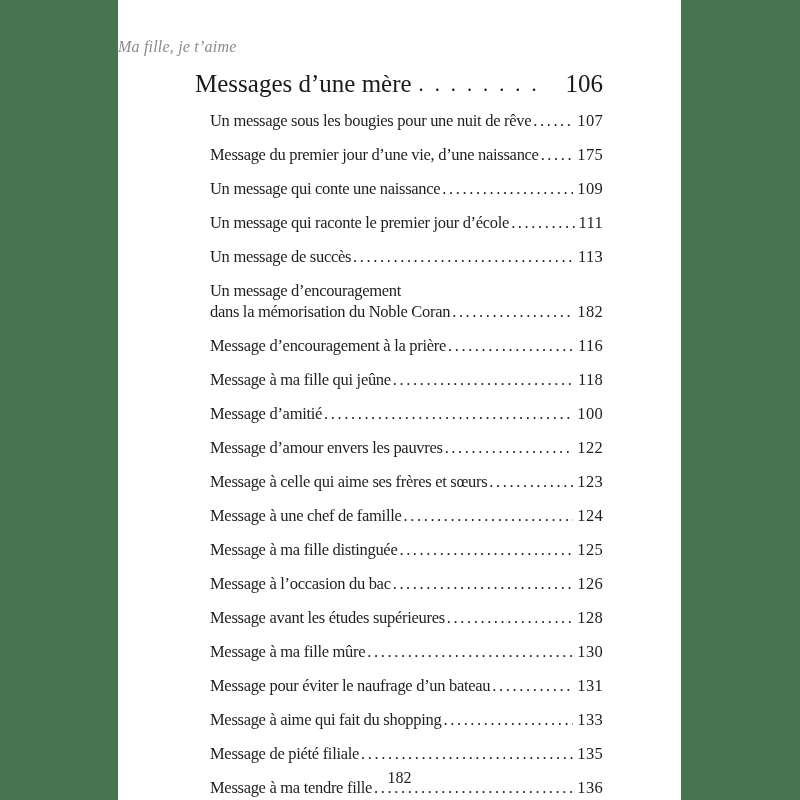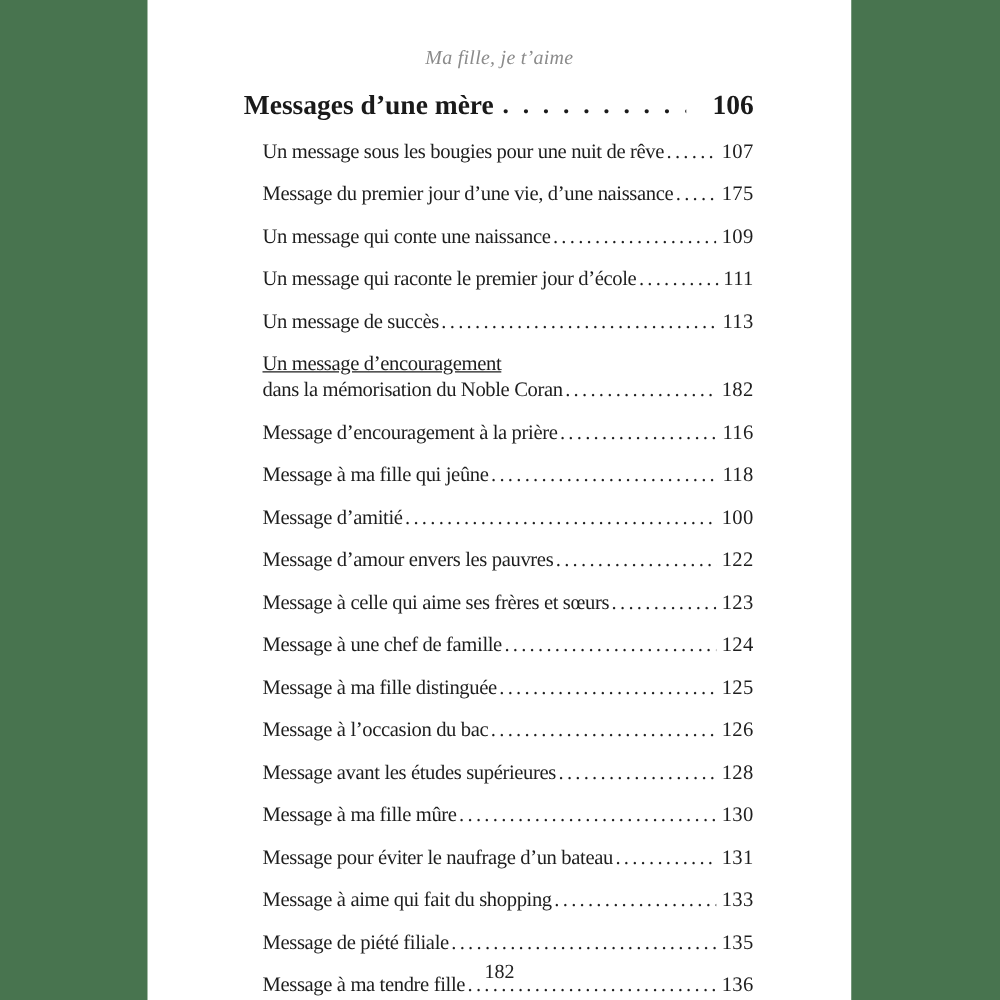--- a/index.html
+++ b/index.html
@@ -12,32 +12,31 @@
     color: #1c1c1c;
   }
   .paper {
     position: absolute;
     left: 118px; top: 0;
     width: 563px; height: 800px;
     background: #ffffff;
   }
   .running-head {
     padding-top: 38px;
-    text-align: center;
     font-style: italic;
     font-size: 16px;
     line-height: 18px;
     color: #8b8b8b;
     letter-spacing: 0.2px;
   }
   .title-row {
     display: flex;
     margin: 15px 78px 0 77px;
-    font-weight: bold;
-    font-size: 22px;
+    font-weight: normal;
+    font-size: 25px;
     line-height: 26px;
     color: #1a1a1a;
   }
   .title-row .t-label { white-space: nowrap; }
   .title-leader {
     flex: 1; min-width: 0;
     overflow: hidden;
     white-space: nowrap;
     margin-left: 7px;
     font-size: 20.5px;
@@ -49,21 +48,21 @@
   }
   .title-row .t-num { white-space: nowrap; padding-left: 6px; margin-left: 15px; }
   .entries { margin-top: 7px; }
   .entry {
     margin: 13px 78px 9px 92px;
     font-size: 16.5px;
     line-height: 21px;
     letter-spacing: -0.3px;
     color: #1e1e1e;
   }
-  .entry-line { white-space: nowrap; text-decoration: underline; }
+  .entry-line { white-space: nowrap; }
   .entry-row { display: flex; }
   .entry-label { white-space: nowrap; line-height: 21px; }
   .leader {
     flex: 1; min-width: 0;
     overflow: hidden;
     white-space: nowrap;
     margin-left: 2px;
     line-height: 21px;
     letter-spacing: 0;
   }

